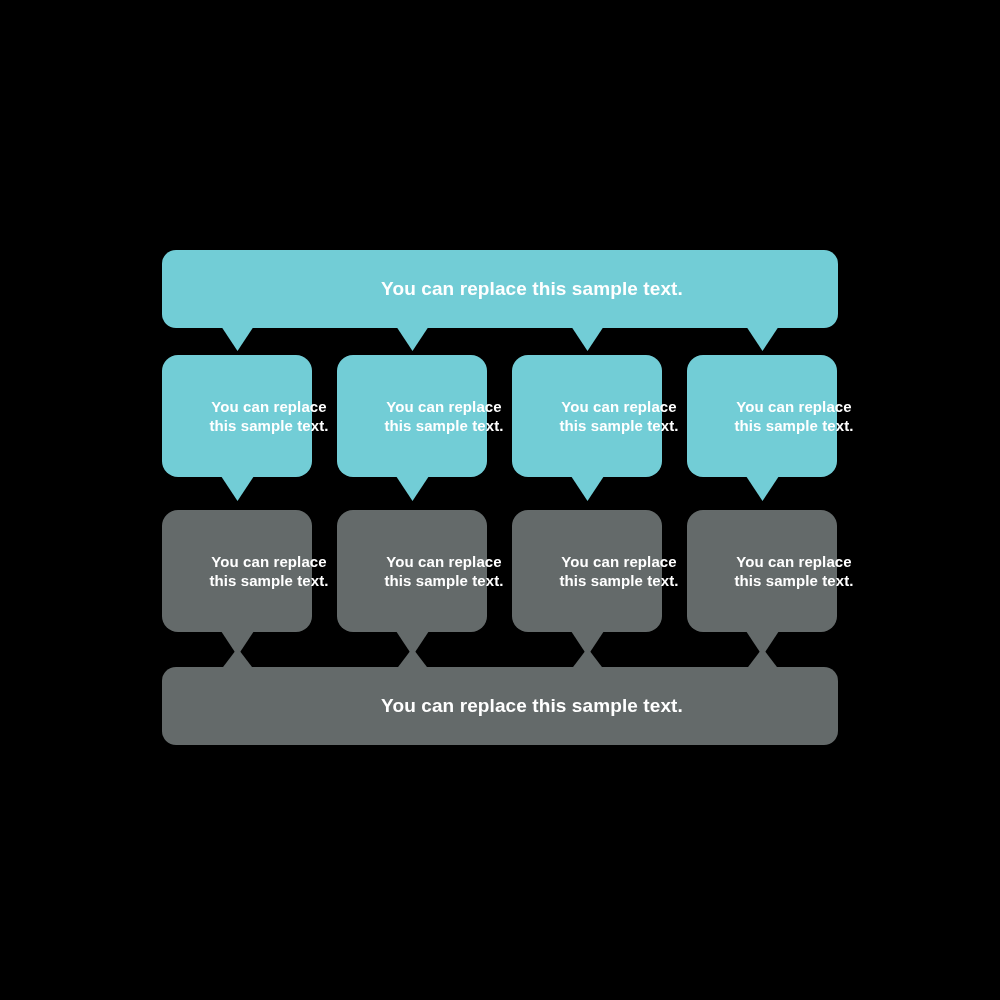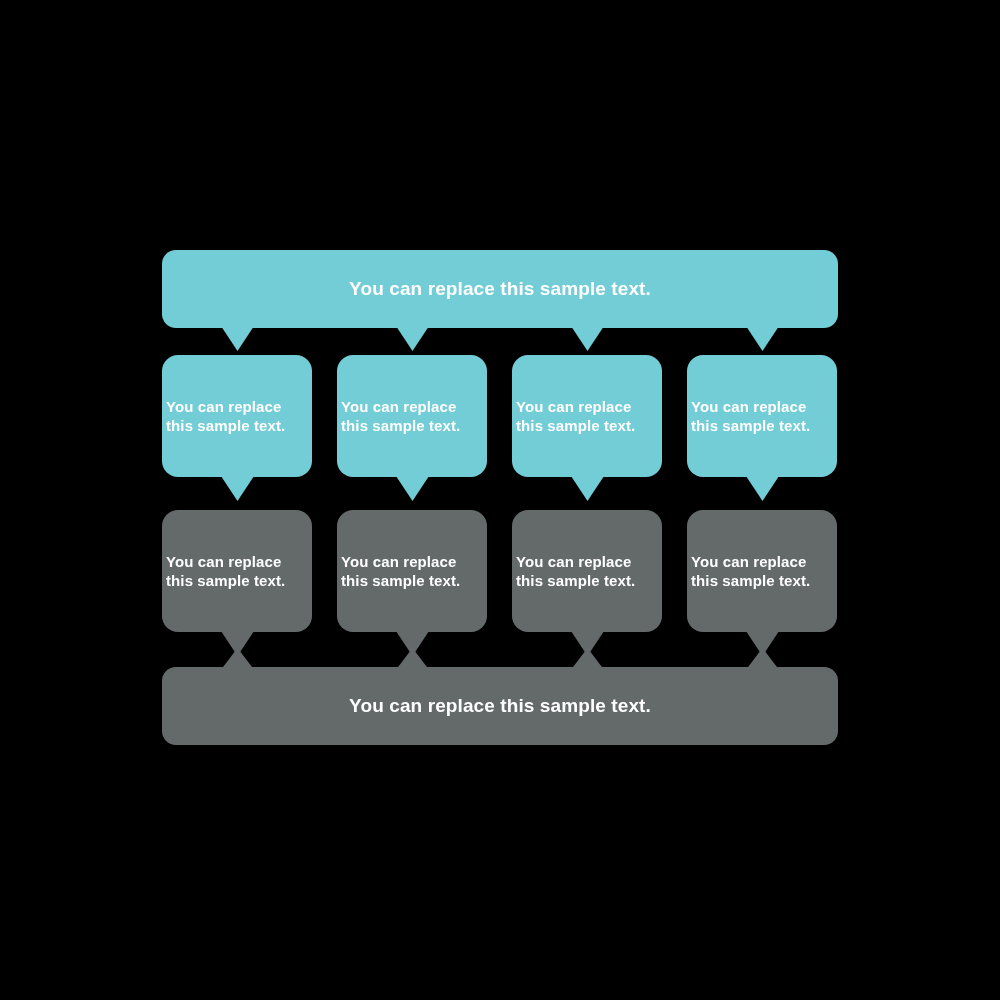--- a/index.html
+++ b/index.html
@@ -24,24 +24,26 @@
     left: 0;
     top: 0;
     width: 1000px;
     height: 1000px;
   }
   .node-text {
     position: absolute;
     display: flex;
     align-items: center;
     justify-content: center;
+    text-align: center;
     color: #ffffff;
     font-weight: bold;
     letter-spacing: 0.1px;
     pointer-events: none;
+    margin-left: 32px;
   }
   .banner-text {
     font-size: 19px;
     line-height: 24px;
   }
   .card-text {
     font-size: 15px;
     line-height: 19px;
   }
 </style>

